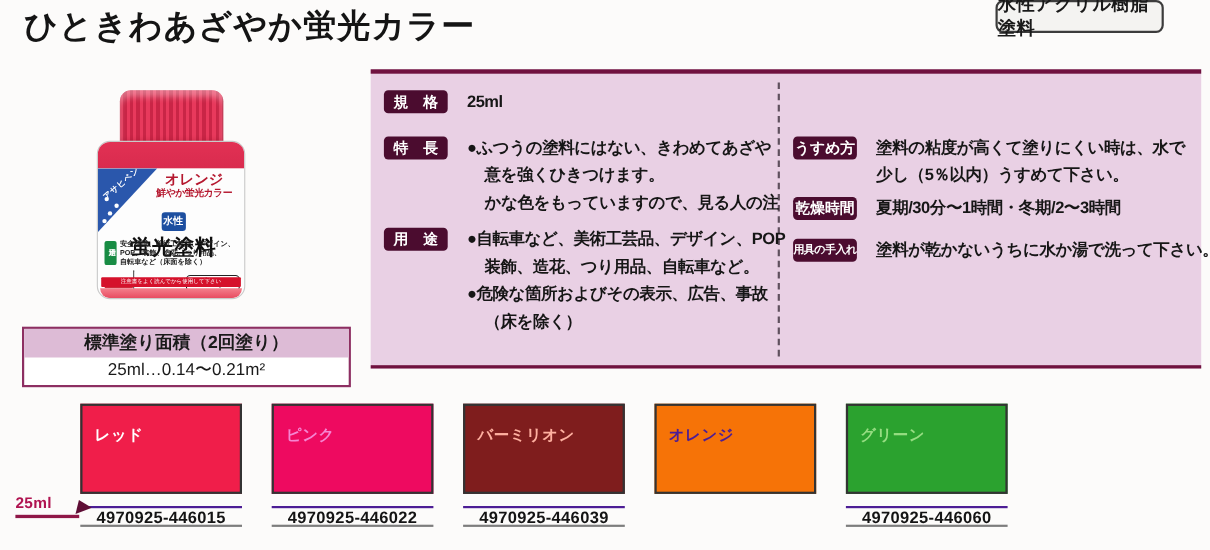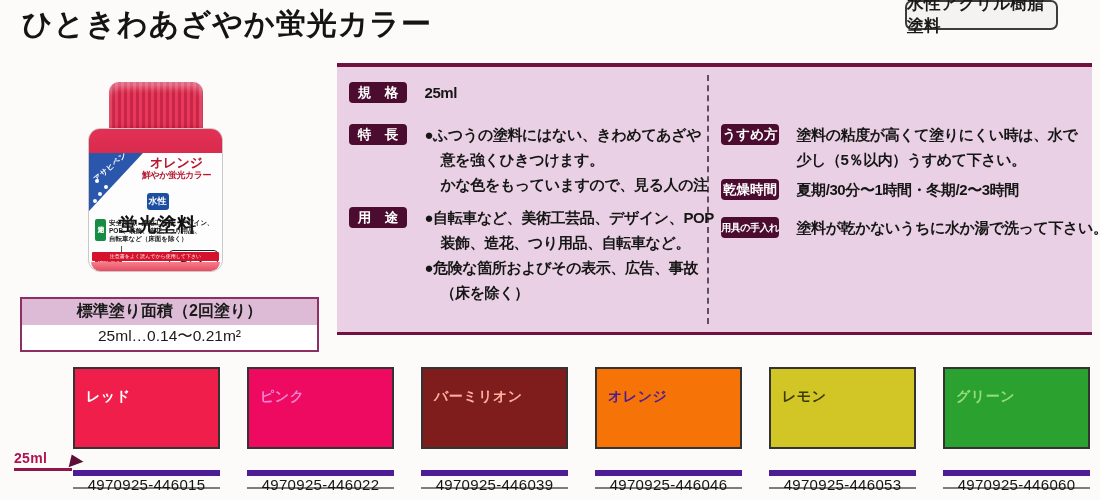--- a/index.html
+++ b/index.html
@@ -30,22 +30,22 @@
   
   .coverage{position:absolute;left:20px;top:297px;width:299px;border:2.5px solid #8d2f62;background:#fff;}
   .coverage .hd{background:#ddbbd6;text-align:center;font-size:16px;font-weight:700;padding:2px 0 3px;}
   .coverage .val{text-align:center;font-size:15.5px;font-weight:400;padding:1px 0 3px;}
 
   
   .swatch-row{position:absolute;left:73px;top:367px;width:1017px;display:flex;gap:27px;}
   .cell{width:147px;flex:0 0 147px;}
   .chip{height:82px;border:2px solid #333;padding:18px 0 0 11px;}
   .chip-label{font-size:14px;font-weight:600;letter-spacing:.5px;}
-  .code{margin-top:21px;border-top:6px solid #4c1d95;border-bottom:2px solid #7d7d7d;height:19px;line-height:17px;
-    text-align:center;font-size:15px;font-weight:400;letter-spacing:.3px;color:#141414;}
+  .code{margin-top:11px;border-top:2px solid #4c1d95;border-bottom:2px solid #7d7d7d;height:19px;line-height:17px;
+    text-align:center;font-size:15px;font-weight:700;letter-spacing:.3px;color:#141414;}
 
   
   .size-note{position:absolute;left:14px;top:449px;width:58px;border-bottom:3px solid #8f1747;padding-bottom:1px;}
   .size-note span{font-size:14px;font-weight:700;color:#b01350;letter-spacing:.3px;}
   .size-arrow{position:absolute;left:70px;top:456px;width:0;height:0;border-left:13px solid #5f0e35;
     border-top:4px solid transparent;border-bottom:9px solid transparent;transform:rotate(14deg);}
 
   
   .bottle{position:absolute;left:88px;top:82px;width:135px;height:190px;}
   .cap{margin:0 auto;width:94px;height:50px;border-radius:10px 10px 3px 3px;
@@ -197,27 +197,20 @@
     <div class="cell">
       <div class="chip" style="background: #7f1d1d;">
         <span class="chip-label" style="color: rgb(255, 176, 160);">バーミリオン</span>
       </div>
       <div class="code">4970925-446039</div>
     </div>
     <div class="cell">
       <div class="chip" style="background: rgb(246, 115, 7);">
         <span class="chip-label" style="color: #4c1d95;">オレンジ</span>
       </div>
-      <div class="code">4970925-446046</div>
-    </div>
-    <div class="cell">
-      <div class="chip" style="background: rgb(210, 197, 38);">
-        <span class="chip-label" style="color: rgb(60, 58, 5);">レモン</span>
-      </div>
-      <div class="code">4970925-446053</div>
     </div>
     <div class="cell">
       <div class="chip" style="background: rgb(43, 162, 47);">
         <span class="chip-label" style="color: rgb(150, 221, 130);">グリーン</span>
       </div>
       <div class="code">4970925-446060</div>
     </div>
   </div>
 
   <div class="size-note">

